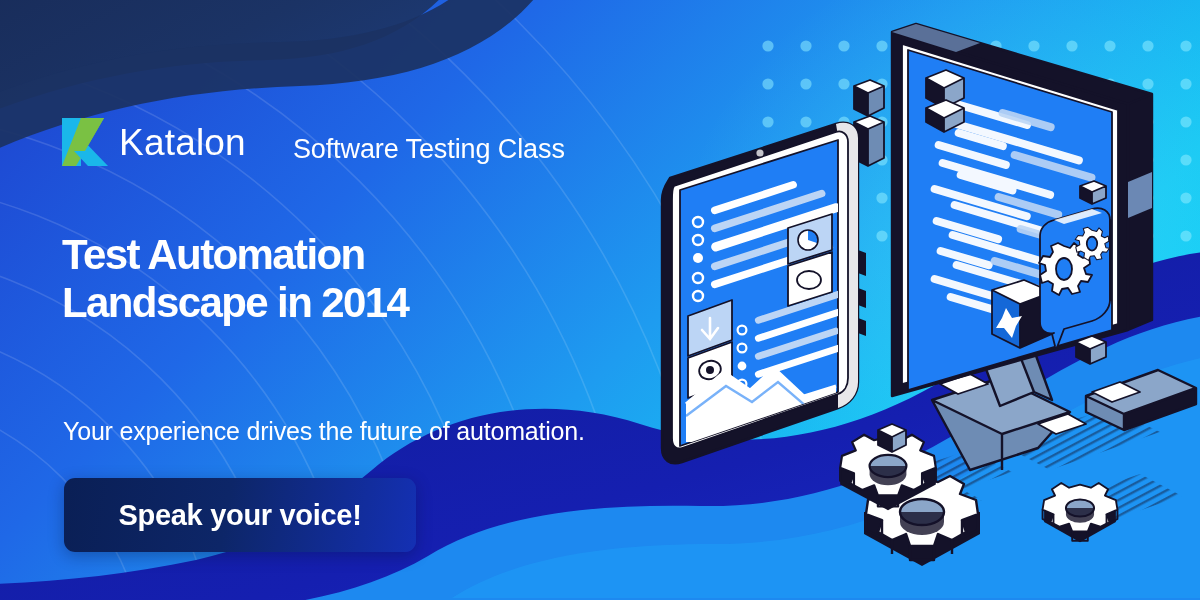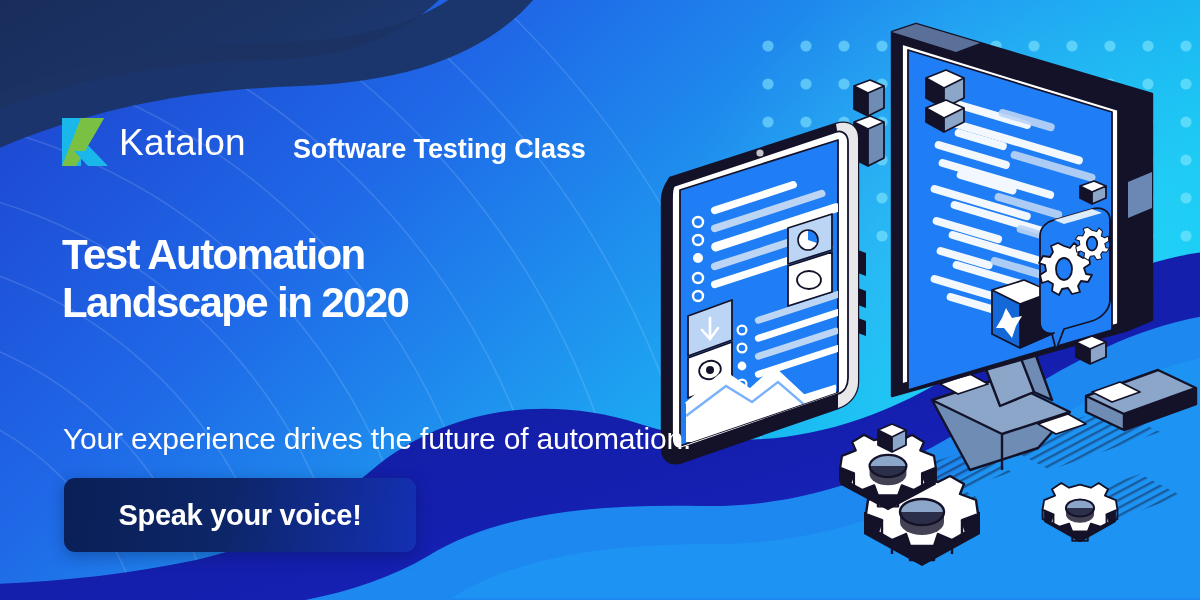--- a/index.html
+++ b/index.html
@@ -17,34 +17,34 @@
   
   .content{position:absolute;left:0;top:0;width:700px;height:571px;z-index:40;}
 
   .brandrow{position:absolute;left:62px;top:118px;display:flex;align-items:center;}
   .logo-mark{width:46px;height:48px;display:block;}
   .logo-word{
     color:#ffffff;font-size:37px;letter-spacing:.2px;margin-left:11px;
     font-weight:300;line-height:1;
   }
   .class-label{
-    color:#ffffff;font-size:27px;font-weight:bold;margin-left:47px;
+    color:#ffffff;font-size:27px;font-weight:normal;margin-left:47px;
     letter-spacing:-.1px;line-height:1;margin-top:15px;
   }
 
   .headline{
     position:absolute;left:62px;top:203px;width:640px;
     color:#ffffff;font-size:42px;font-weight:bold;line-height:1.14;
     letter-spacing:-1.6px;
   }
   .headline .l2{display:block;}
 
   .subhead{
     position:absolute;left:63px;top:391px;
-    color:#ffffff;font-size:30px;font-weight:400;letter-spacing:-.2px;
+    color:#ffffff;font-size:25px;font-weight:400;letter-spacing:-.2px;
     line-height:1.2;
   }
 
   .cta{
     position:absolute;left:64px;top:478px;width:352px;height:74px;
     border:0;border-radius:11px;cursor:pointer;
     background:linear-gradient(100deg,#0a1f55 0%,#0d2668 46%,#1430b4 100%);
     color:#ffffff;font-family:"Liberation Sans", sans-serif;
     font-size:29px;font-weight:bold;letter-spacing:-.3px;
     box-shadow:0 4px 16px rgba(4,18,60,.33);
@@ -479,21 +479,21 @@
           <path d="M19 20 L46 48 L26 48 L12 33 Z" fill="#1ab7ea"></path>
           <path d="M19 0 L42 0 L23 33 L12 33 Z" fill="#7ac143"></path>
         </svg>
       </span>
       <span class="logo-word">Katalon</span>
       <span class="class-label">Software Testing Class</span>
     </div>
 
     <h1 class="headline">
       <span>Test Automation</span>
-      <span class="l2">Landscape in 2020</span>
+      <span class="l2">Landscape in 2014</span>
     </h1>
 
     <p class="subhead">Your experience drives the future of automation.</p>
 
     <button class="cta" type="button">Speak your voice!</button>
   </div>
 
 </div>
 
 </body></html>

